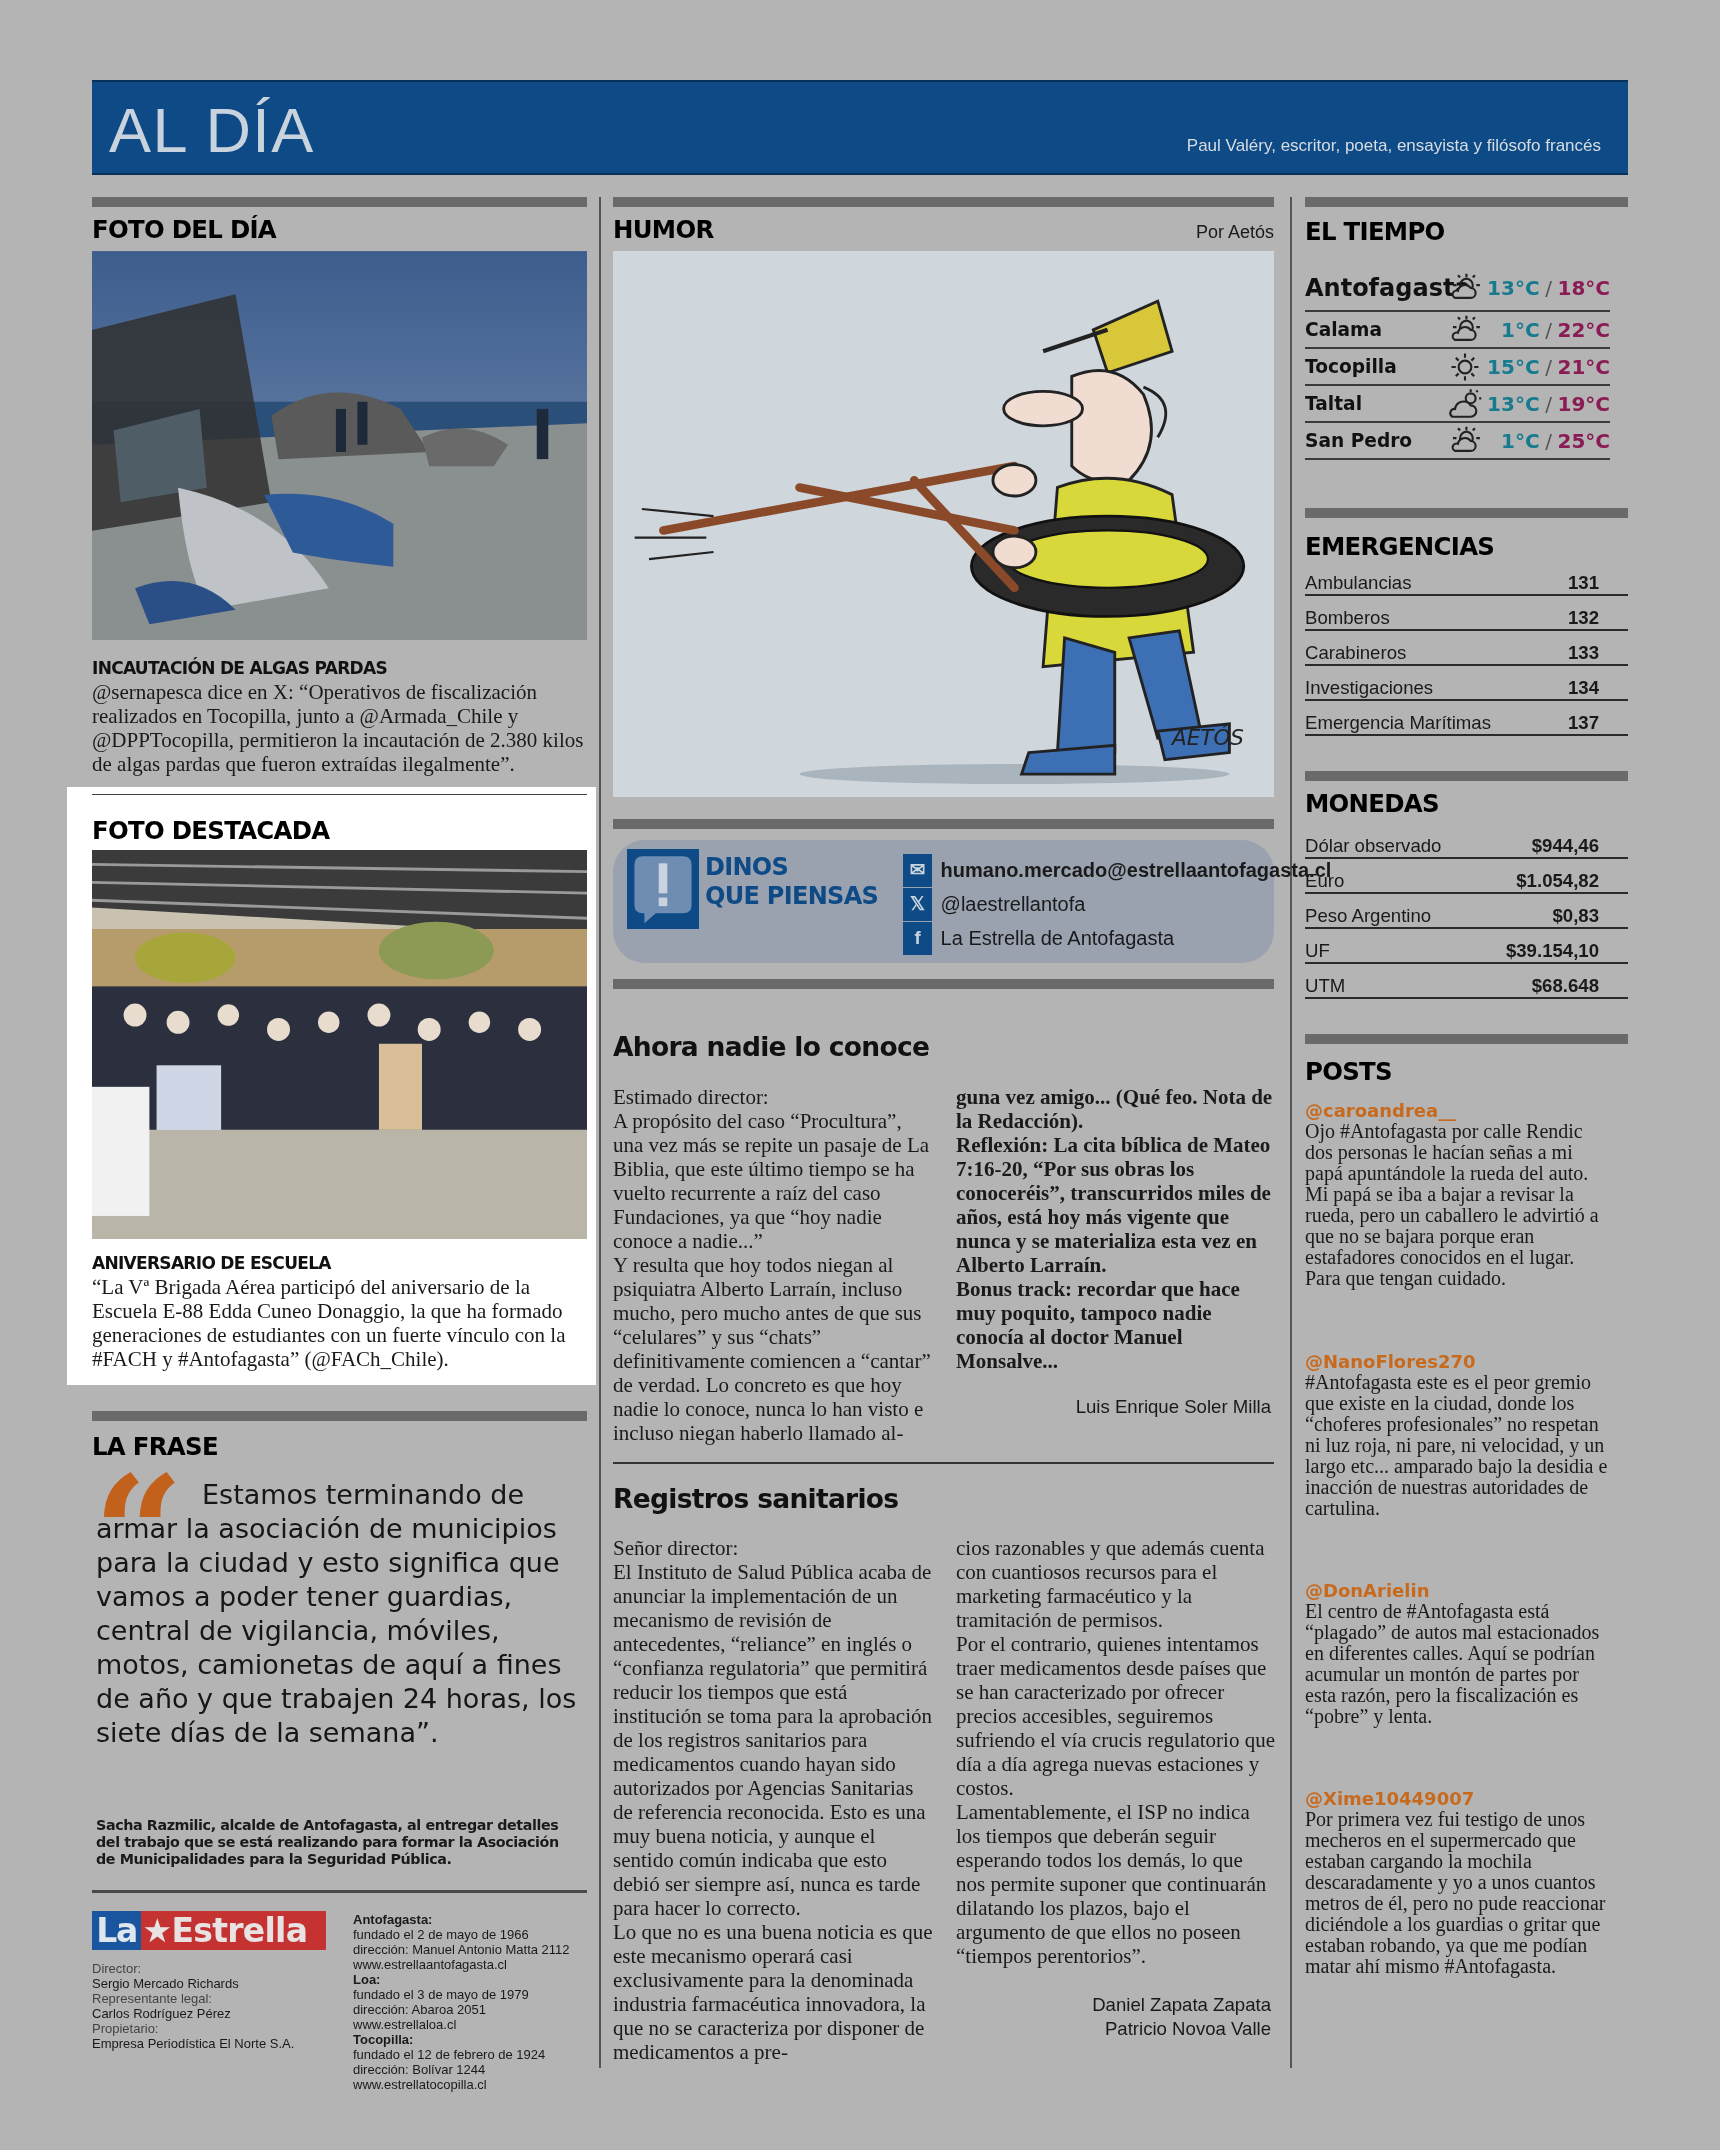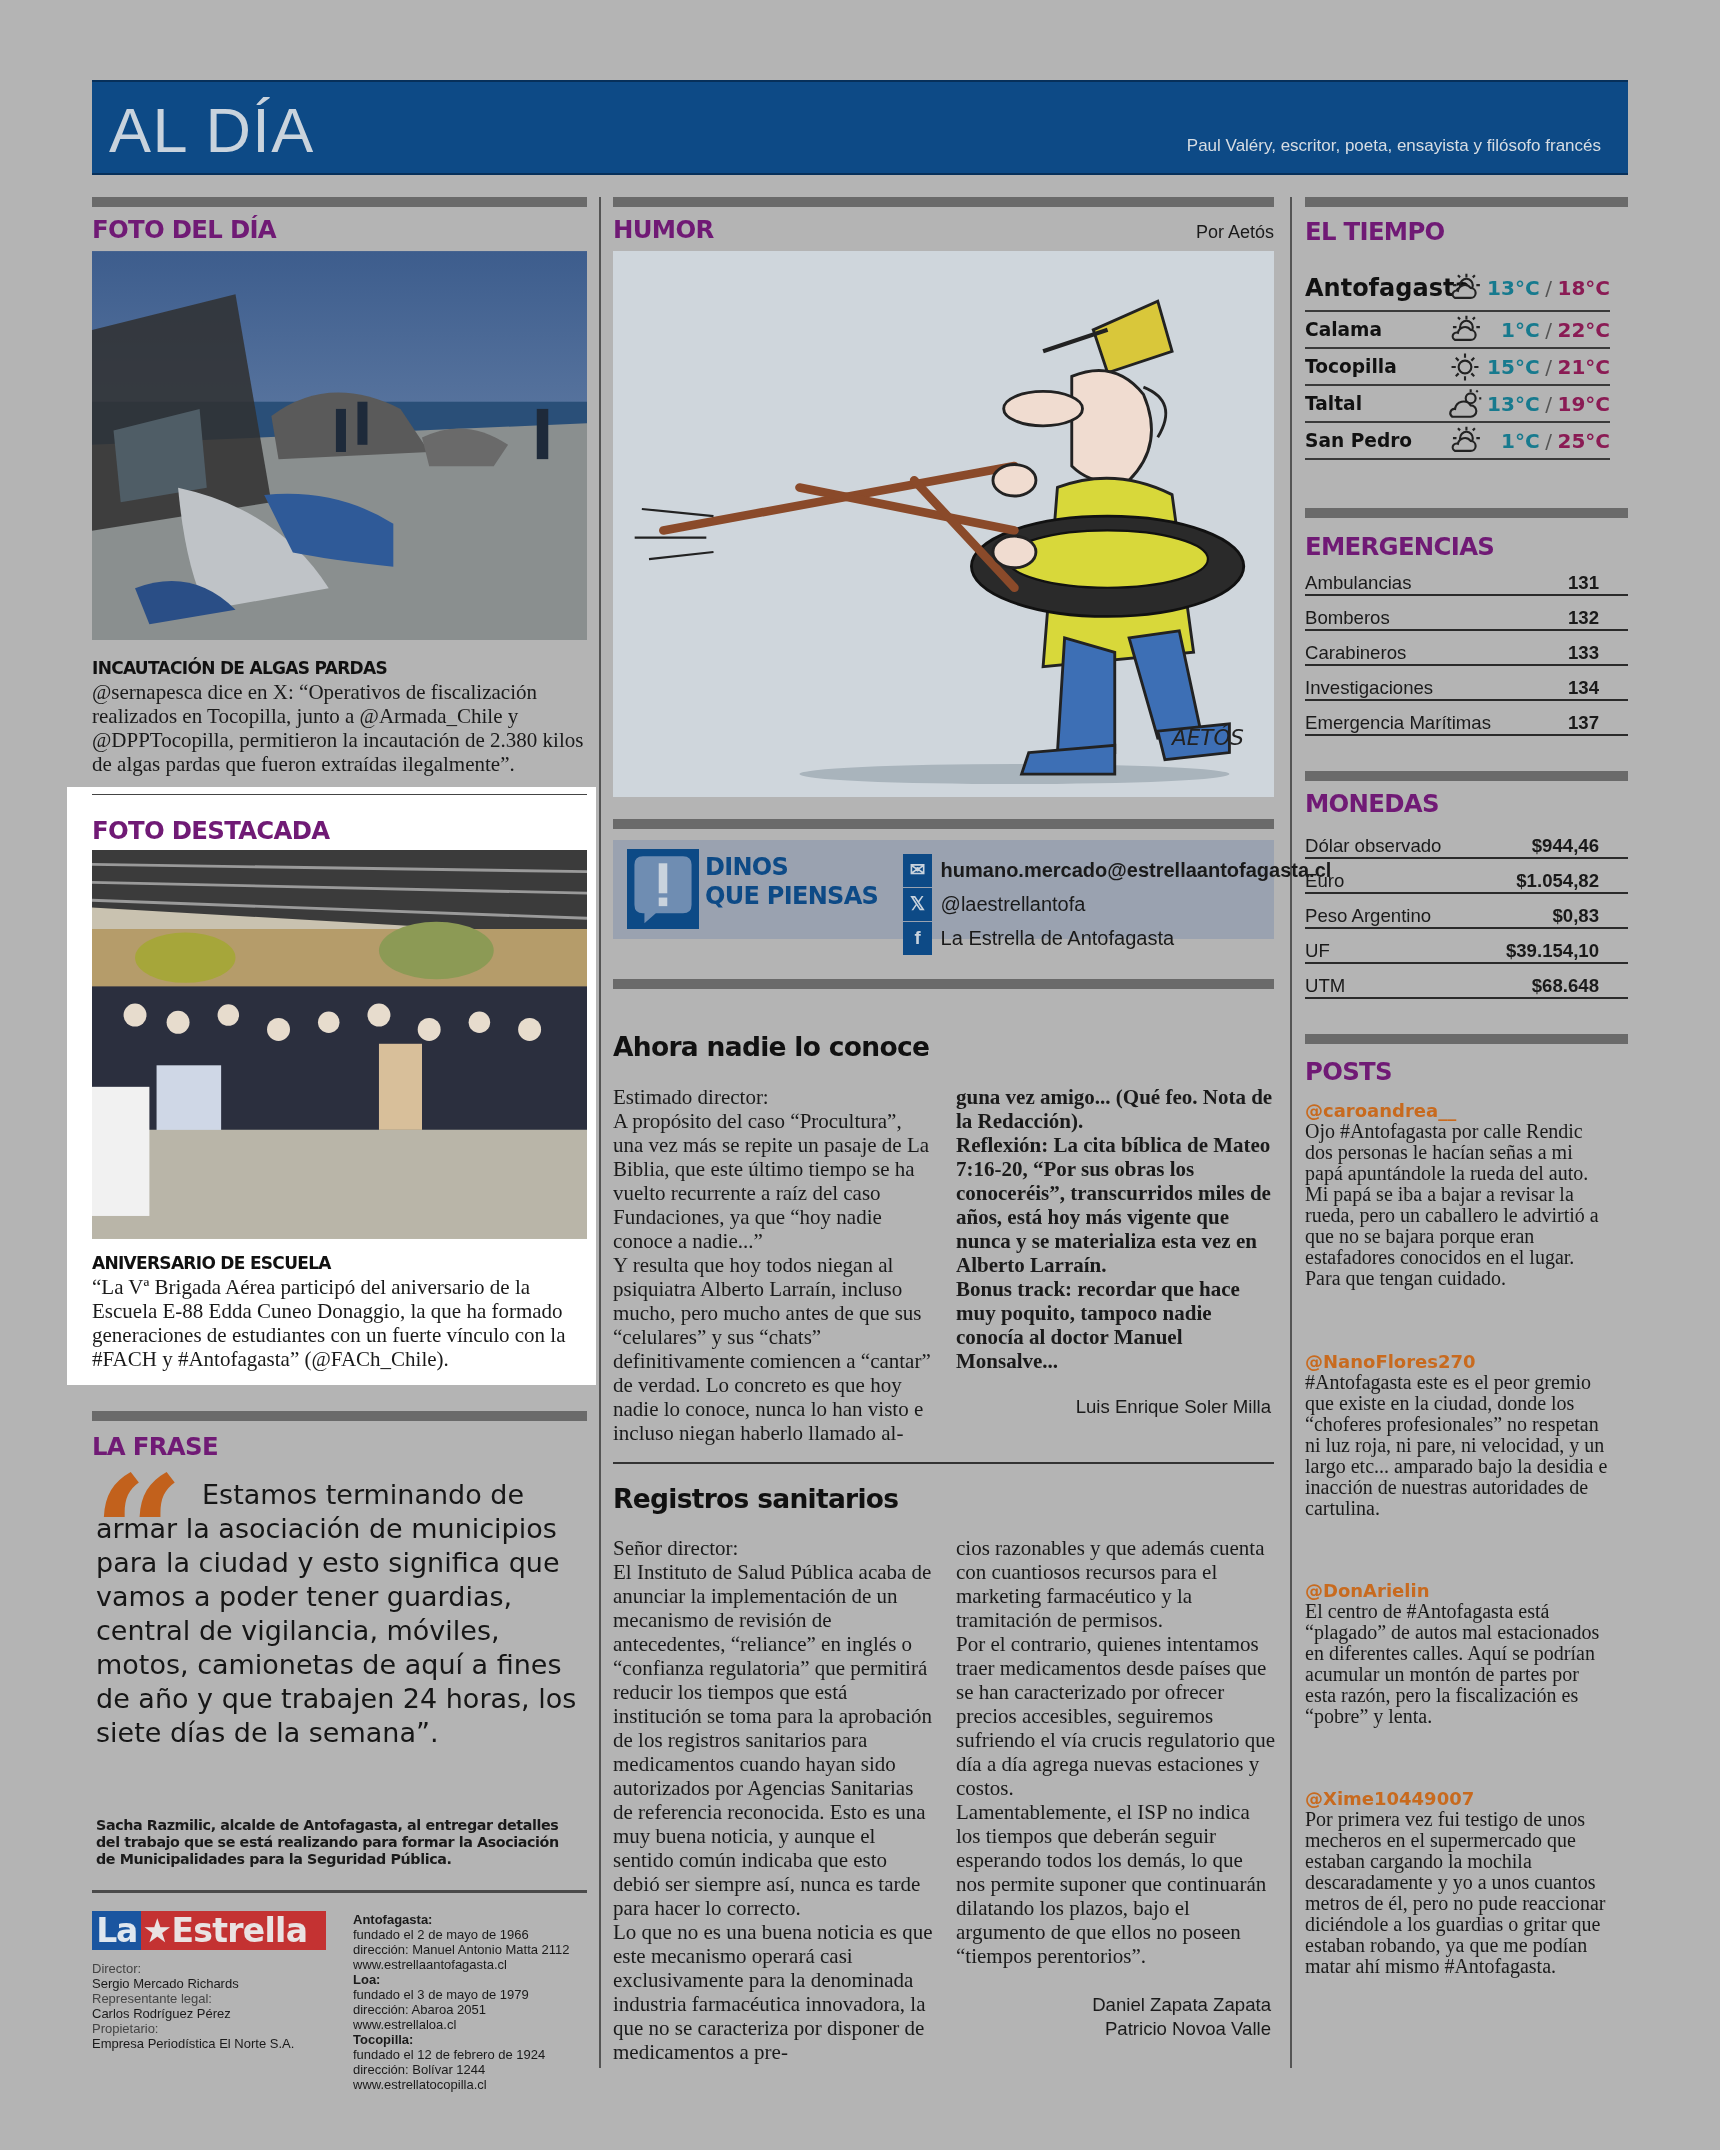--- a/index.html
+++ b/index.html
@@ -32,21 +32,21 @@
     right: 27px; top: 54px;
     font-family: "Liberation Sans", sans-serif; font-size: 17px; color: #d7dde3;
   }
 
   
   .bar { height: 10px; background: #6a6a6a; }
   .vrule { width: 2.2px; background: #555; }
 
   .section-title {
     font-family: "DejaVu Sans", sans-serif; font-weight: bold;
-    font-size: 24.4px; letter-spacing: -0.7px; color: #701a75;
+    font-size: 24.4px; letter-spacing: -0.7px; color: #000000;
   }
   .caption-title {
     font-family: "DejaVu Sans", sans-serif; font-weight: bold;
     font-size: 17px; letter-spacing: -0.7px; color: #111;
   }
   .serif-body {
     font-family: "Liberation Serif", serif; font-size: 21px; line-height: 24px; color: #1a1a1a;
   }
   .photo { overflow: hidden; }
 
@@ -235,21 +235,21 @@
 
     <path d="M630 540 L620 700 L700 700 L700 560 Z" fill="#3d6fb5" stroke="#222" stroke-width="4"></path>
     <path d="M720 540 L760 680 L820 670 L790 530 Z" fill="#3d6fb5" stroke="#222" stroke-width="4"></path>
     <path d="M580 700 L700 690 L700 730 L570 730 Z" fill="#3d6fb5" stroke="#222" stroke-width="4"></path>
     <path d="M760 670 L860 660 L860 700 L770 710 Z" fill="#3d6fb5" stroke="#222" stroke-width="4"></path>
     <text x="780" y="690" font-family="DejaVu Sans, sans-serif" font-size="30" font-style="italic" fill="#222">AETÓS</text>
   </svg>
 </div>
 
 <div class="abs bar" style="left:613px; top:819px; width:661px;"></div>
-<div class="abs dinos-box" style="left:613px; top:840px; width:661px; height:99px;">
+<div class="abs dinos-box" style="left:613px; top:840px; width:661px; height:123px;border-radius:32px;">
   <div class="abs dinos-ico" style="left:14.3px; top:8.6px; width:72px; height:80px;">
     <svg width="72" height="80" viewBox="0 0 100 112">
       <path d="M22 10 H78 Q90 10 90 22 V78 Q90 90 78 90 H40 L24 104 V90 H22 Q10 90 10 78 V22 Q10 10 22 10 Z" fill="#6f8db2"></path>
       <rect x="44" y="20" width="12" height="42" fill="#c9d3dd"></rect>
       <rect x="44" y="68" width="12" height="12" fill="#c9d3dd"></rect>
     </svg>
   </div>
   <div class="abs dinos-title" style="left:92px; top:13px;">
     <div>DINOS</div>
     <div>QUE PIENSAS</div>

